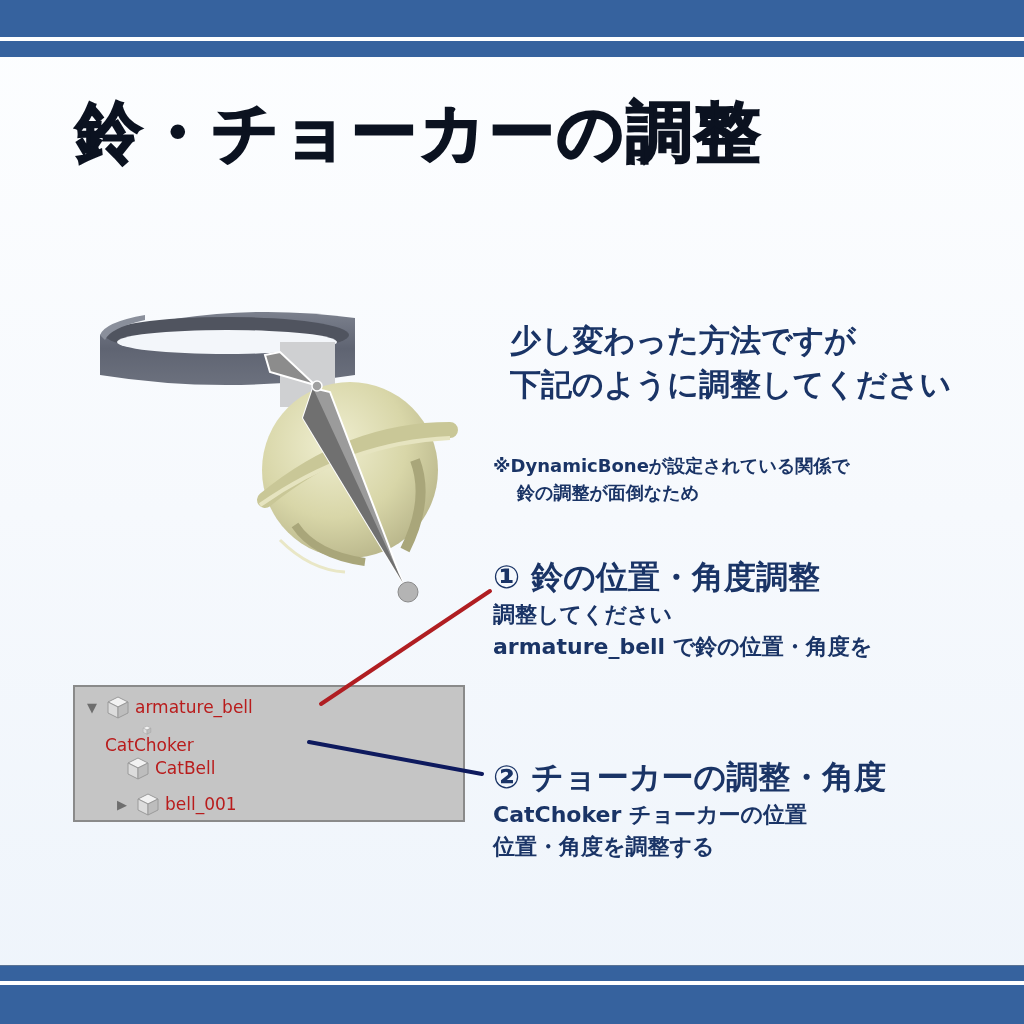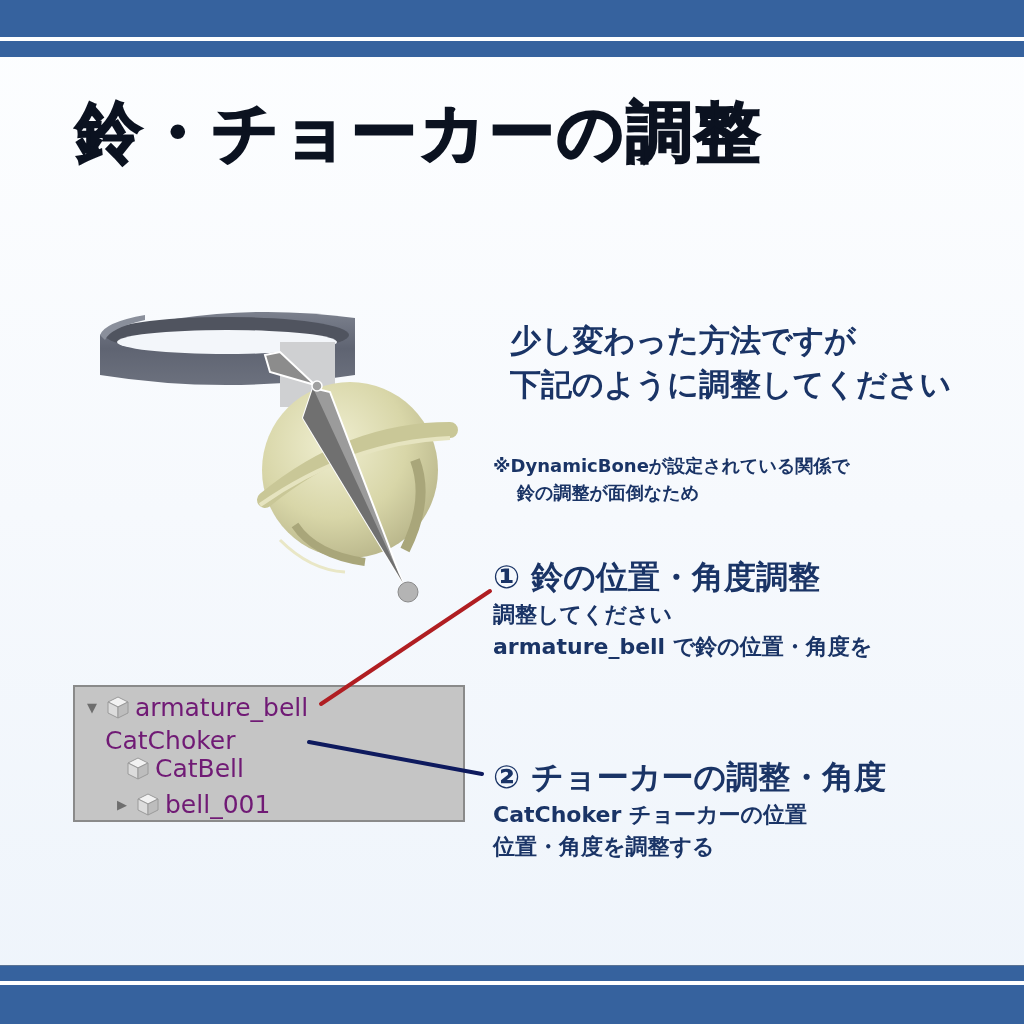--- a/index.html
+++ b/index.html
@@ -40,21 +40,21 @@
 
   
   .hierarchy {
     position: absolute; left: 73px; top: 685px; width: 392px; height: 137px;
     background: #c5c5c5; border: 2px solid #8a8a8a;
     font-family: "DejaVu Sans", sans-serif;
   }
   .tree-row { position: absolute; height: 30px; display: flex; align-items: center; }
   .tree-row .arrow { width: 14px; font-size: 13px; color: #6e6e6e; margin-right: 6px; text-align: center; }
   .tree-row .cube { width: 26px; height: 26px; margin-right: 4px; }
-  .tree-row .label { font-size: 25px; color: #701a75; }
+  .tree-row .label { font-size: 17px; color: #b91c1c; }
 
   .connectors { position: absolute; left: 0; top: 0; width: 1024px; height: 1024px; pointer-events: none; }
 </style>
 </head>
 <body>
 
 <div class="band band-top">
   <div class="stripe"></div>
 </div>
 

